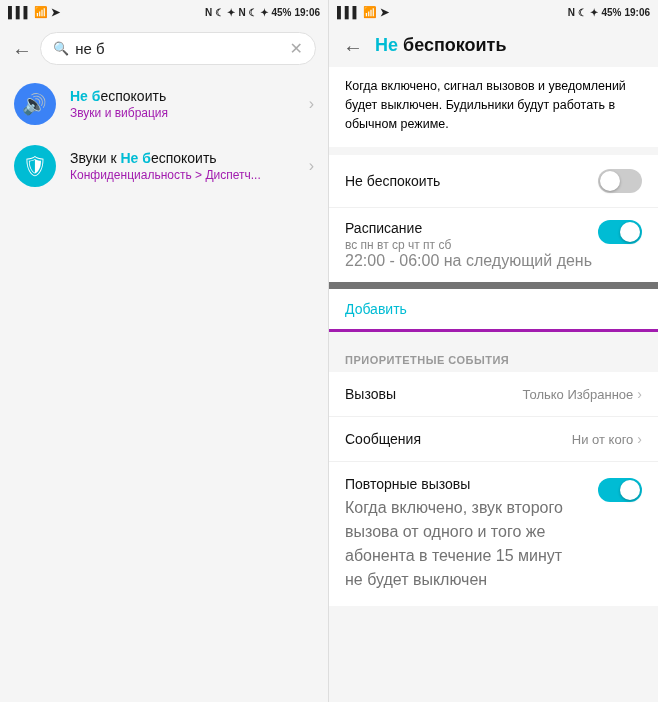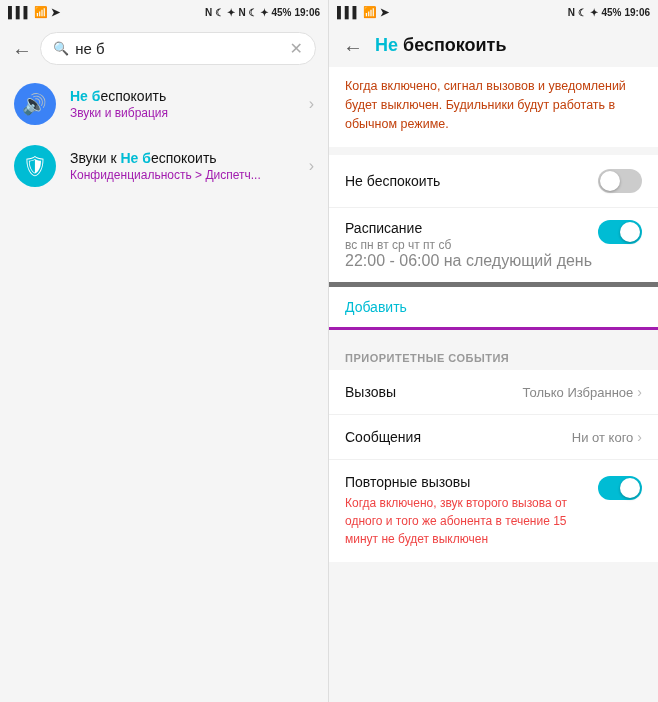--- a/index.html
+++ b/index.html
@@ -127,21 +127,21 @@
       overflow-y: auto;
       background: #f5f5f5;
     }
 
     .description-block {
       padding: 10px 16px 14px;
       background: #f5f5f5;
     }
     .description-text {
       font-size: 12.5px;
-      color: #c2410c;
+      color: #000000;
       line-height: 1.5;
     }
 
     .settings-section {
       background: #fff;
       margin-bottom: 8px;
     }
 
     .setting-row {
       display: flex;
@@ -173,21 +173,21 @@
       height: 20px;
       border-radius: 50%;
       background: #fff;
       box-shadow: 0 1px 3px rgba(0,0,0,0.3);
     }
 
     
     .schedule-block {
       padding: 12px 16px;
       background: #fff;
-      border-bottom: 5px solid #737373;
+      border-bottom: 7px solid #737373;
     }
     .schedule-header {
       display: flex;
       align-items: flex-start;
       justify-content: space-between;
     }
     .schedule-info .schedule-title { font-size: 14px; color: #111; font-weight: 500; }
     .schedule-info .schedule-days { font-size: 12px; color: #888; margin-top: 2px; }
     .schedule-info .schedule-time { font-size: 16px; color: #888; }
 
@@ -215,21 +215,21 @@
     
     .repeated-calls-block {
       background: #fff;
       padding: 14px 16px;
       display: flex;
       align-items: flex-start;
       justify-content: space-between;
       gap: 24px;
     }
     .repeated-calls-text .rc-title { font-size: 14px; color: #111; font-weight: 500; }
-    .repeated-calls-text .rc-desc { font-size: 12px; color: #ef4444; line-height: 1.5; margin-top: 4px; }
+    .repeated-calls-text .rc-desc { font-size: 16px; color: #737373; line-height: 1.5; margin-top: 4px; }
   </style>
 </head>
 <body>
 
 <div class="panel-left">
 
   <div class="status-bar">
     <div class="status-left">
       <span>▌▌▌</span>
       <span>📶</span>

